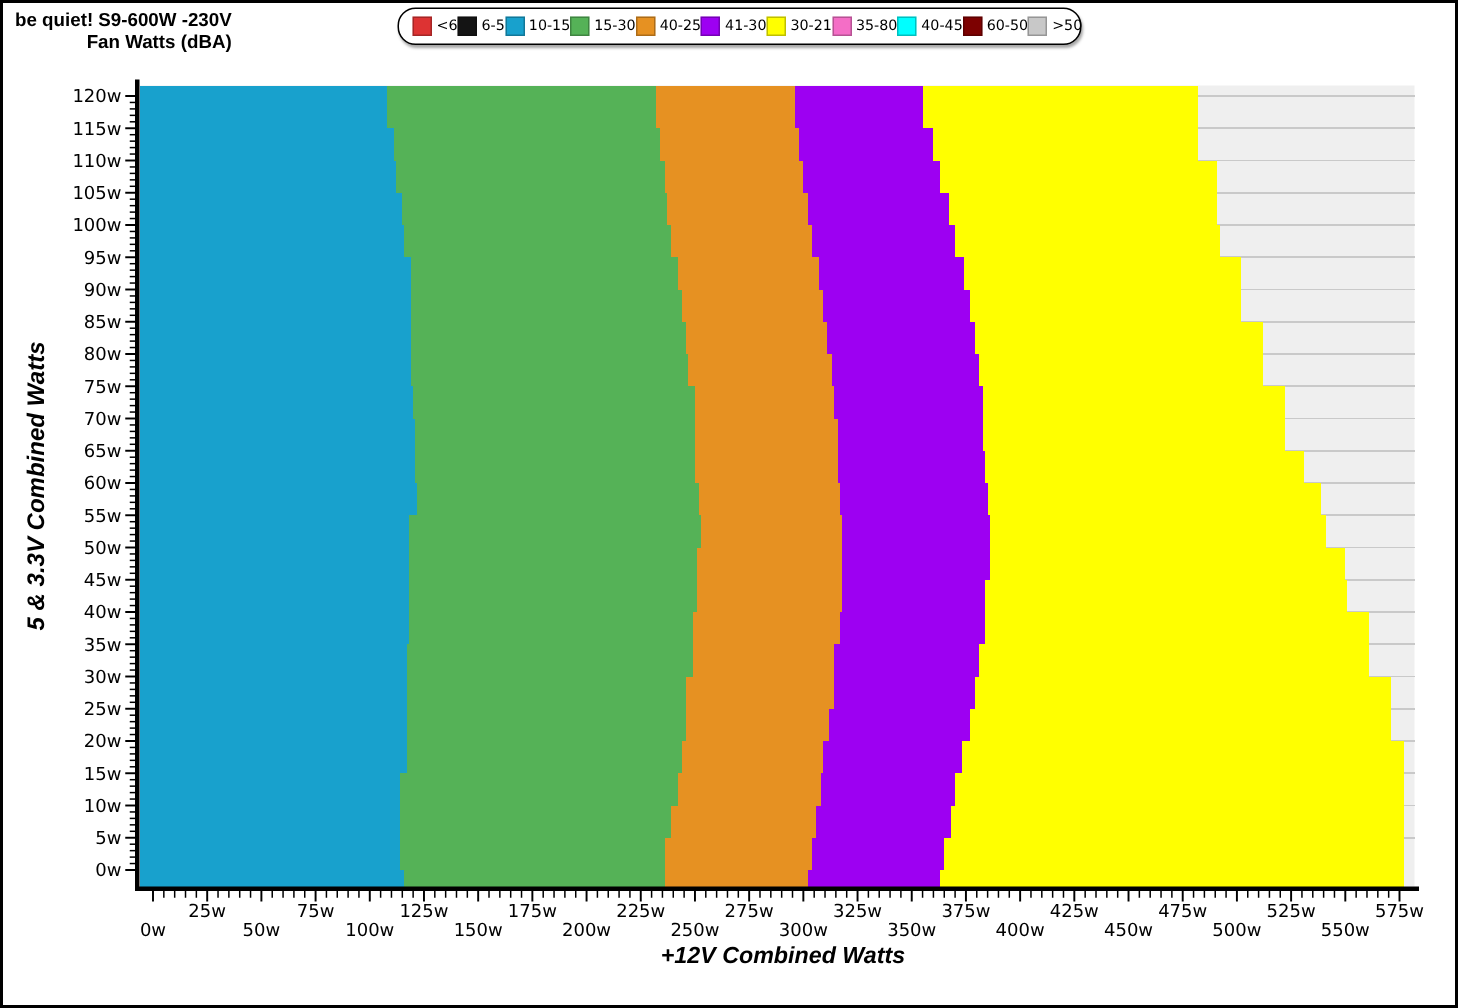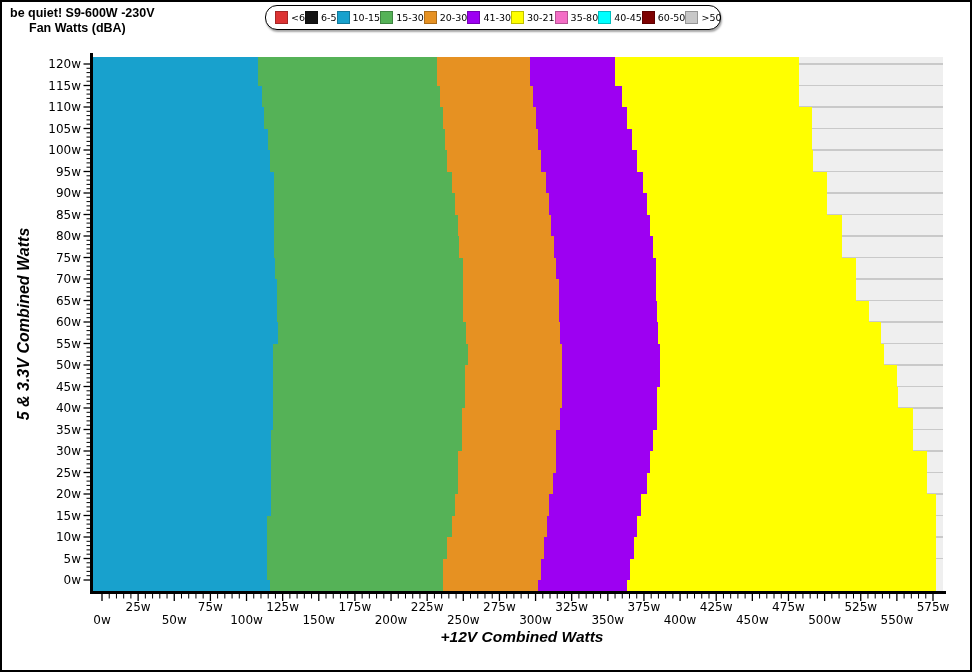--- a/index.html
+++ b/index.html
@@ -4,21 +4,21 @@
 <style>
   html,body{margin:0;padding:0;background:#888;}
   .screen{
     position:relative;width:972px;height:672px;box-sizing:border-box;
     background:#ffffff;border:2px solid #000;overflow:hidden;
     font-family:"DejaVu Sans",sans-serif;
   }
   .chart-title{
     position:absolute;left:8px;top:4px;z-index:3;color:#000;
     font-family:"Liberation Sans",sans-serif;font-weight:bold;
-    font-size:12.5px;line-height:15px;white-space:nowrap;
+    font-size:12.5px;line-height:15px;white-space:nowrap;text-align:right;
   }
   .chart-title .line2{margin-left:19px;}
   .legend{
     position:absolute;left:263px;top:3px;z-index:3;height:23px;width:436px;
     display:flex;align-items:center;justify-content:space-between;
     padding:0 9px;background:#fff;border:1.6px solid #000;border-radius:12px;
     box-shadow:1px 2px 2px rgba(0,0,0,0.35);
   }
   .legend-item{display:inline-flex;align-items:center;gap:3px;}
   .swatch{width:13px;height:13px;display:inline-block;border:1px solid rgba(0,0,0,0.25);box-sizing:border-box;}
@@ -45,21 +45,21 @@
       <span class="legend-item">
         <span class="swatch" style="background: rgb(24, 161, 205);"></span>
         <span class="legend-label">10-15</span>
       </span>
       <span class="legend-item">
         <span class="swatch" style="background: rgb(85, 178, 87);"></span>
         <span class="legend-label">15-30</span>
       </span>
       <span class="legend-item">
         <span class="swatch" style="background: rgb(230, 145, 34);"></span>
-        <span class="legend-label">20-30</span>
+        <span class="legend-label">40-25</span>
       </span>
       <span class="legend-item">
         <span class="swatch" style="background: rgb(157, 0, 242);"></span>
         <span class="legend-label">41-30</span>
       </span>
       <span class="legend-item">
         <span class="swatch" style="background: rgb(255, 255, 0);"></span>
         <span class="legend-label">30-21</span>
       </span>
       <span class="legend-item">

